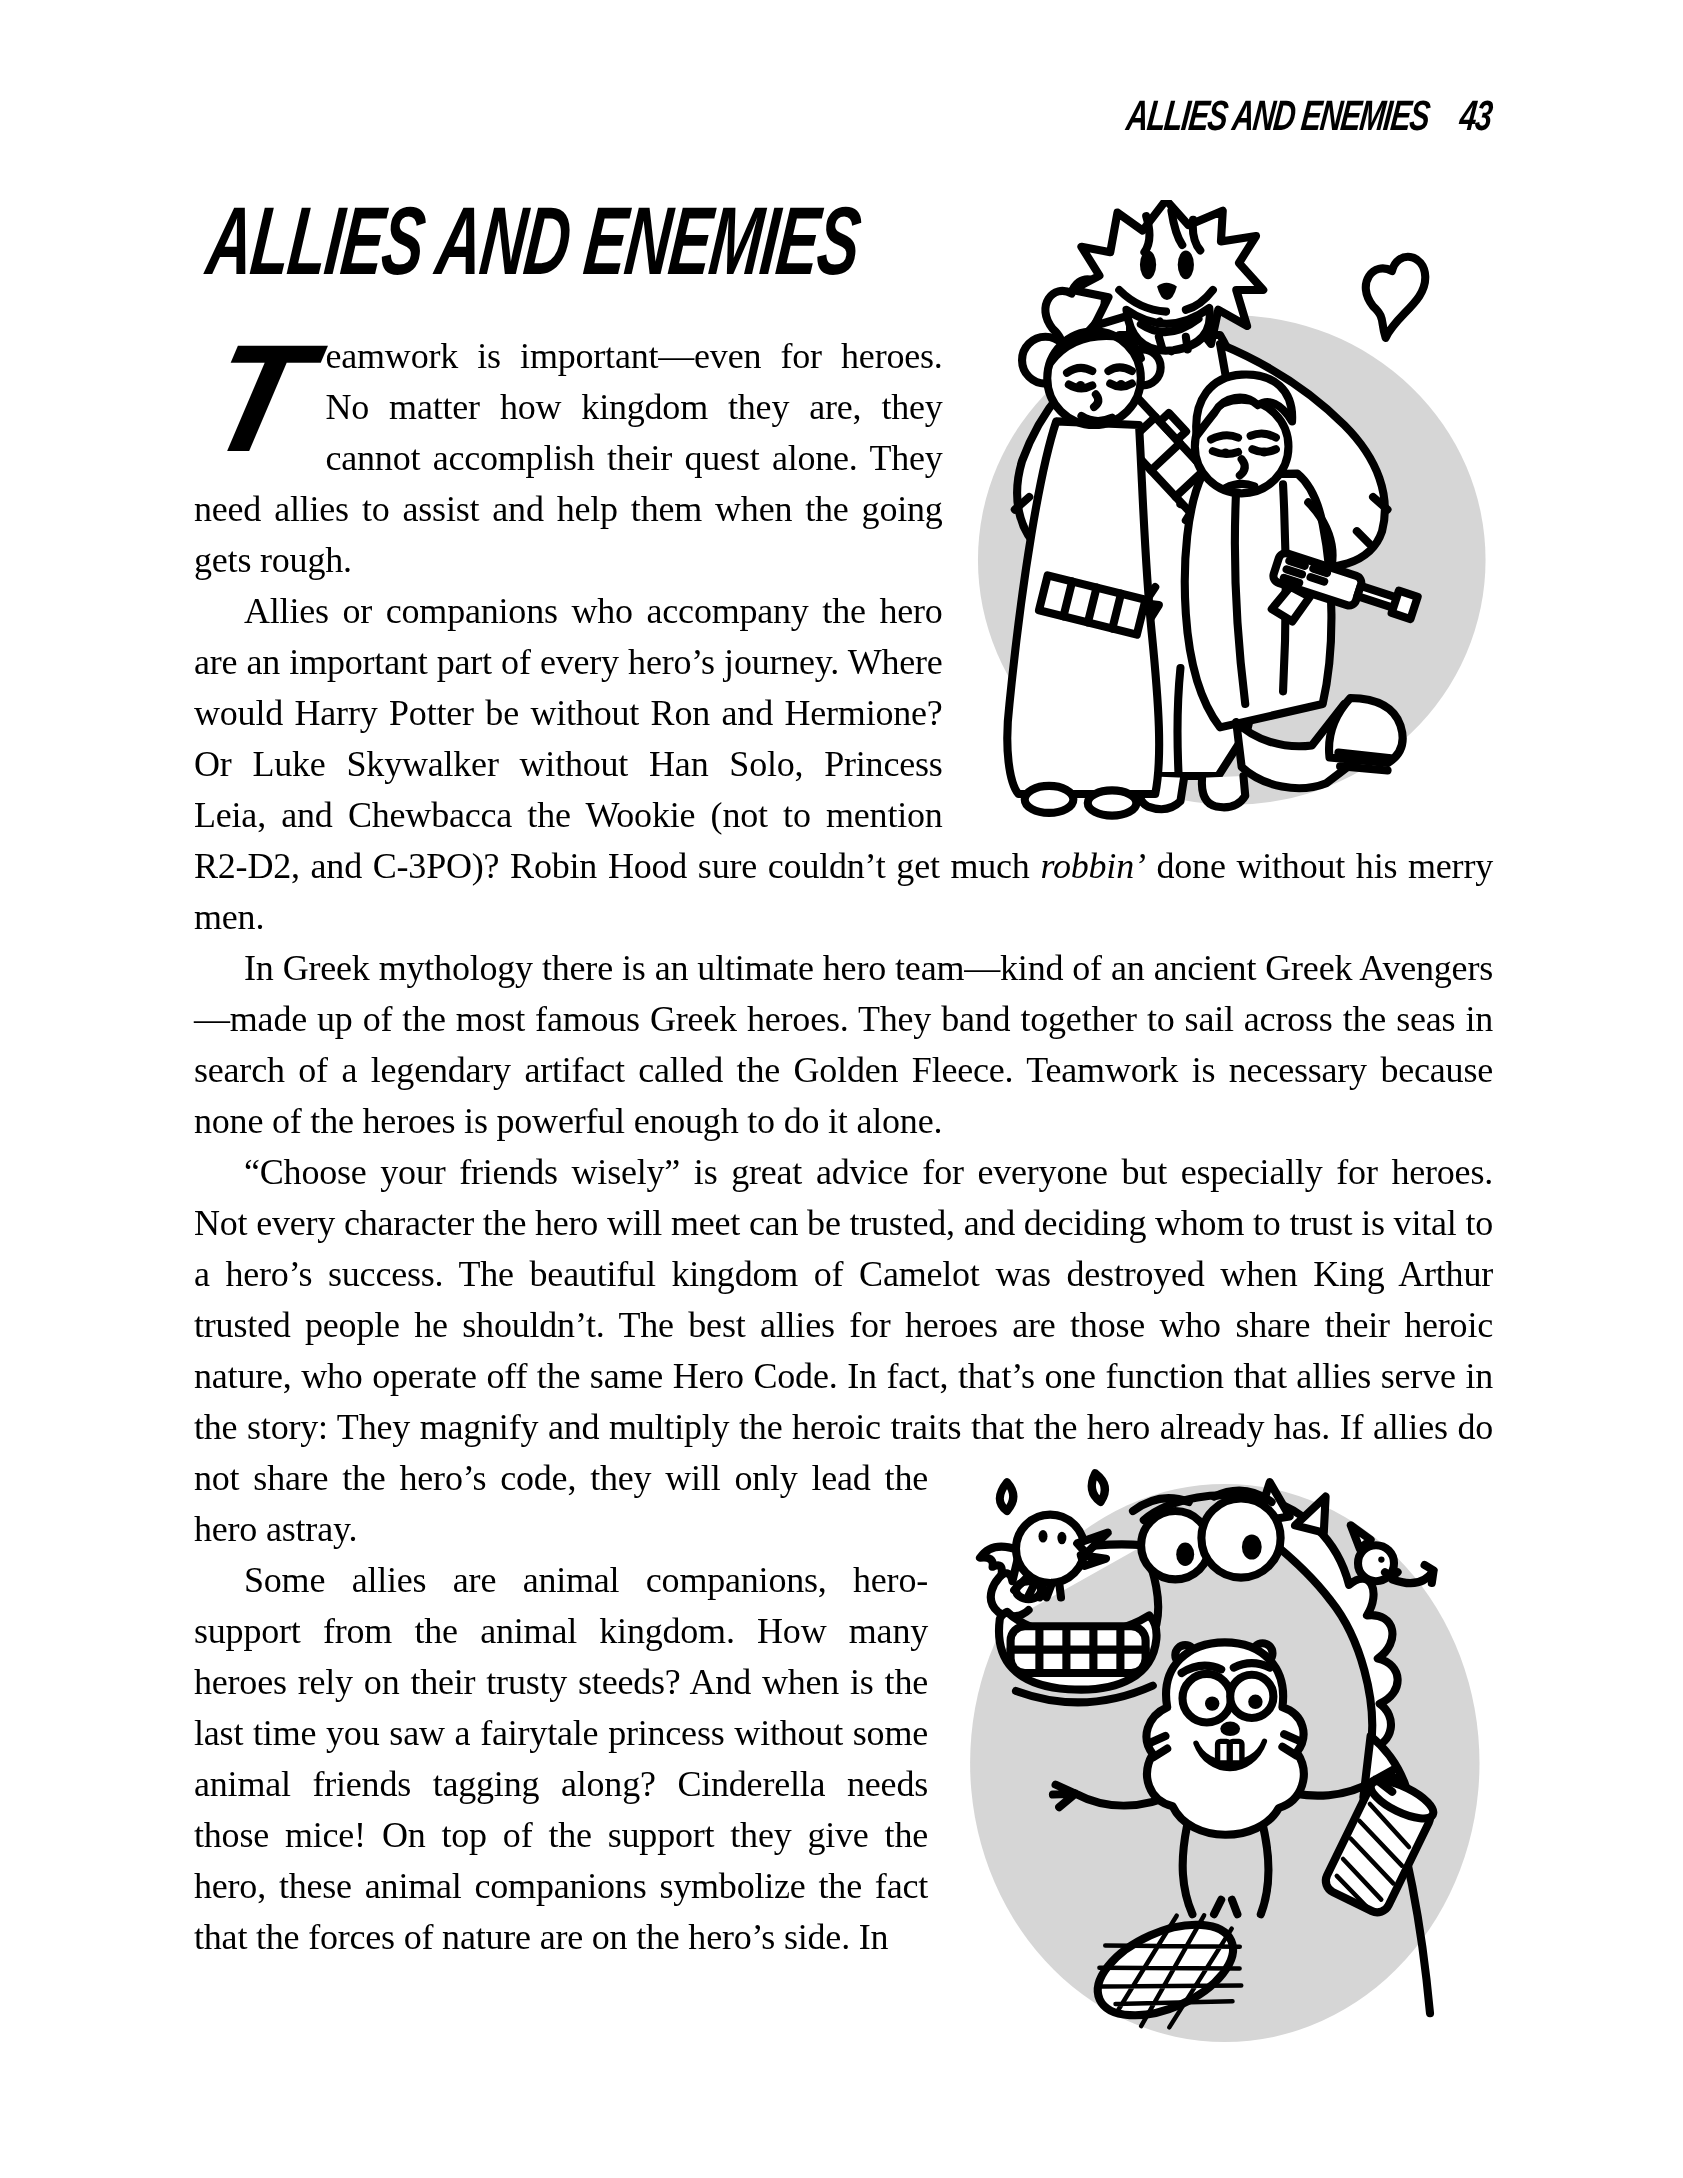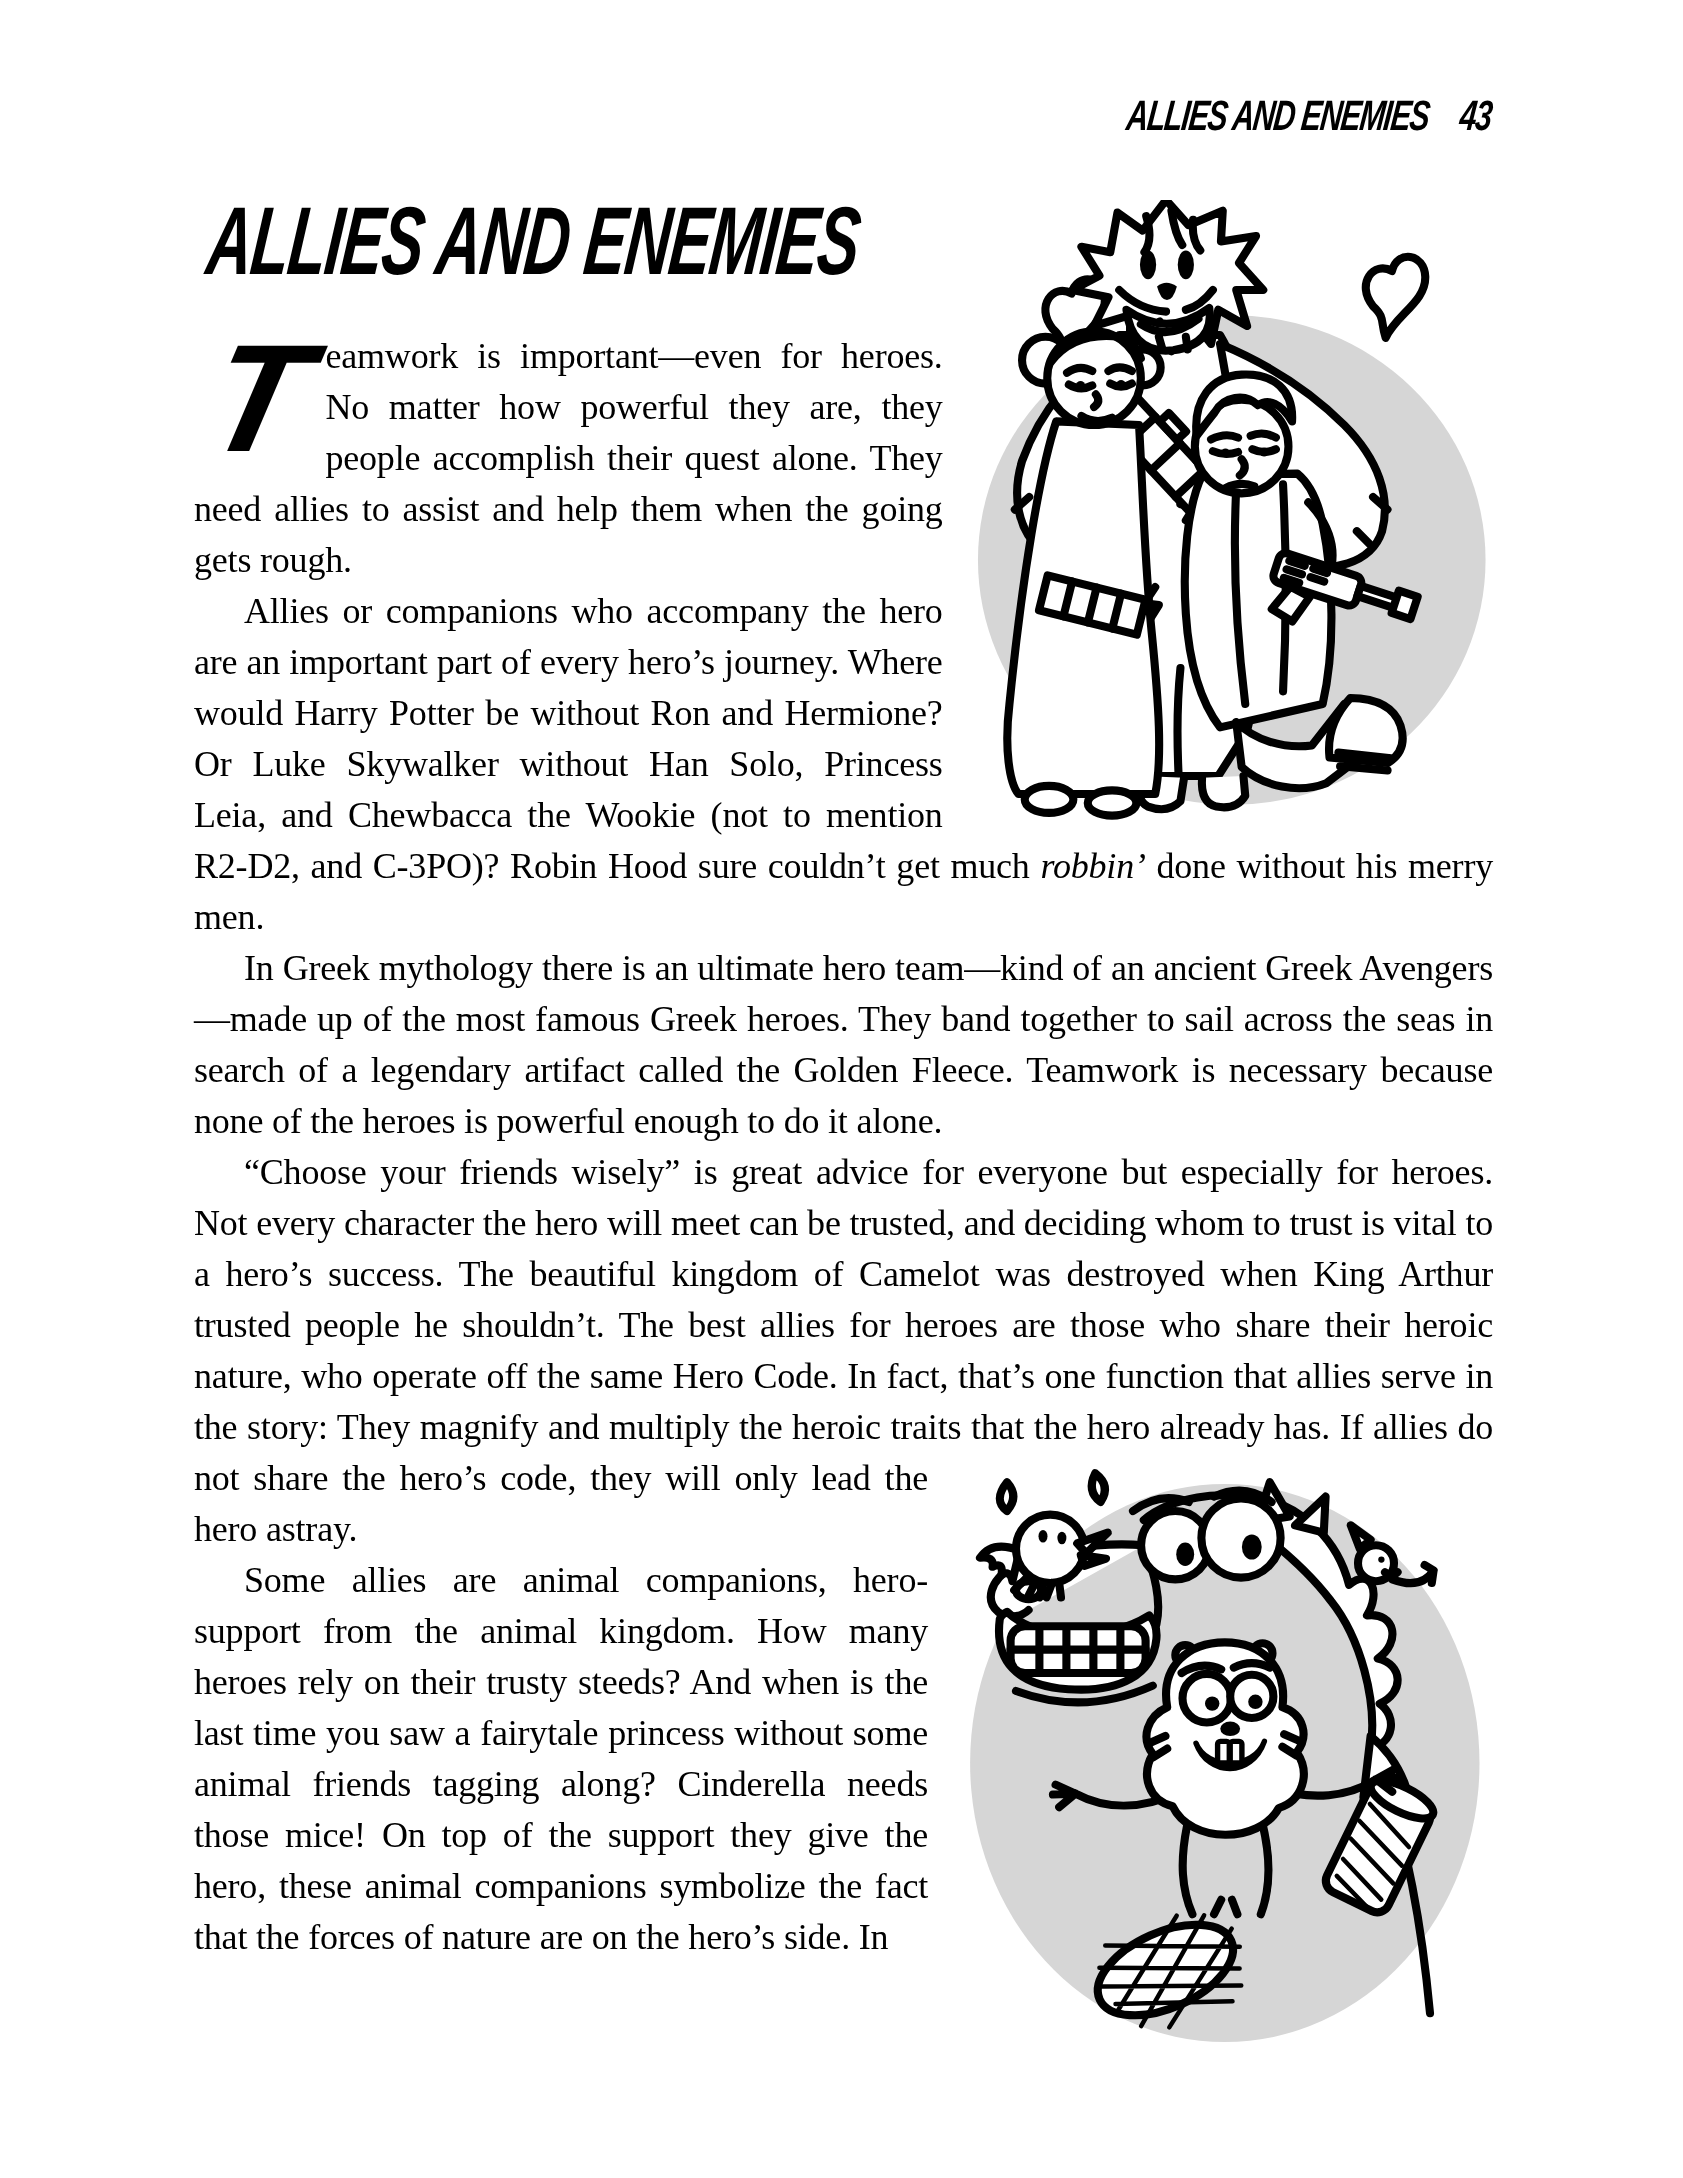--- a/index.html
+++ b/index.html
@@ -142,21 +142,21 @@
             <circle cx="288" cy="281" r="5" fill="#000" stroke="none"></circle>
             <circle cx="331" cy="280" r="5" fill="#000" stroke="none"></circle>
             <path fill="none" d="M306,288 q8,10 -2,18 M288,320 q16,-8 32,-2"></path>
           </g>
         </g>
       </svg>
     </div>
 
     <h1 class="chapter-title display">ALLIES AND ENEMIES</h1>
 
-    <p class="body-par"><span class="dropcap display">T</span><span>eamwork is important—even for heroes. No matter how powerful they are, they people accomplish their quest alone. They need allies to assist and help them when the going gets rough.</span></p>
+    <p class="body-par"><span class="dropcap display">T</span><span>eamwork is important—even for heroes. No matter how kingdom they are, they cannot accomplish their quest alone. They need allies to assist and help them when the going gets rough.</span></p>
 
     <p class="body-par indent"><span class="b">Allies</span><span> or companions who accompany the hero are an important part of every hero’s journey. Where would Harry Potter be without Ron and Hermione? Or Luke Skywalker without Han Solo, Princess Leia, and Chewbacca the Wookie (not to mention R2-D2, and C-3PO)? Robin Hood sure couldn’t get much </span><em>robbin’</em><span> done without his merry men.</span></p>
 
     <p class="body-par indent"><span>In Greek mythology there is an ultimate hero team—kind of an ancient Greek Avengers—made up of the most famous Greek heroes. They band together to sail across the seas in search of a legendary artifact called the Golden Fleece. Teamwork is necessary because none of the heroes is powerful enough to do it alone.</span></p>
 
     <p class="body-par indent"><span>“Choose your friends wisely” is great advice for everyone but especially for heroes. Not every character the hero will meet can be trusted, and deciding whom to trust is vital to a hero’s success. The beautiful kingdom of Camelot was destroyed when King Arthur trusted people he shouldn’t. The best allies for heroes are those who share their heroic nature, who operate off the same Hero Code.  In fact, that’s one function that allies serve in the story:  They magnify and multiply the heroic traits that the hero </span><span class="fig fig-bottom">
           <svg viewBox="0 0 600 740">
         <g fill="#fff" stroke="#000" stroke-width="9" stroke-linecap="round" stroke-linejoin="round">
           <ellipse cx="302" cy="330" rx="283" ry="310" fill="#d6d6d6" stroke="none"></ellipse>
 

